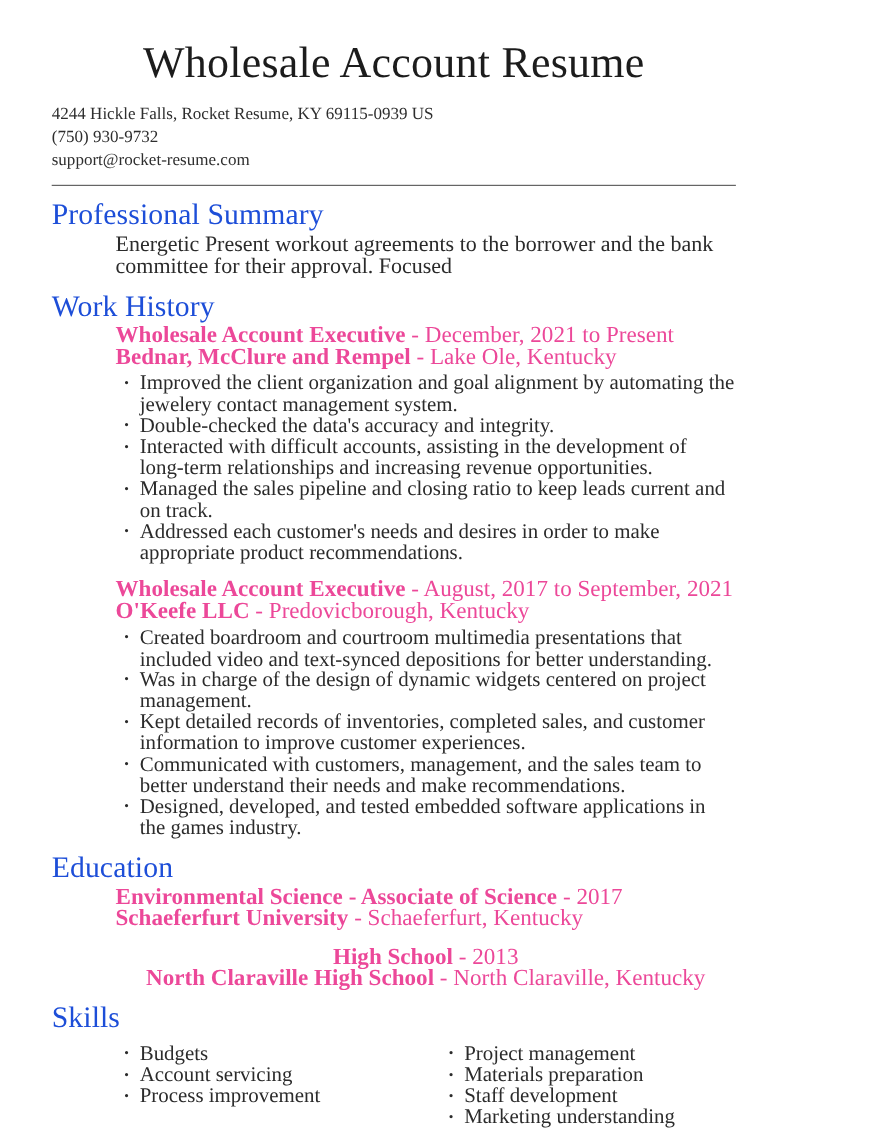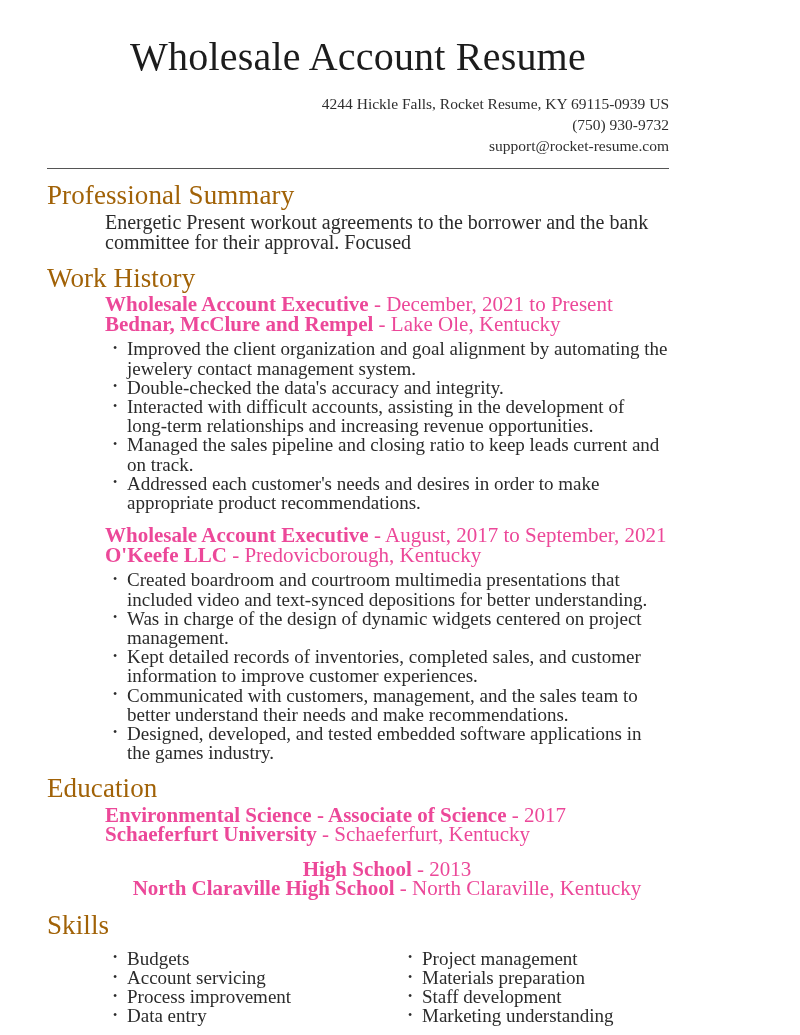--- a/index.html
+++ b/index.html
@@ -27,21 +27,21 @@
     text-align: center;
     font-size: 40px;
     font-weight: 400;
     letter-spacing: 0.2px;
     color: #1c1c1c;
     margin: 0;
     padding-top: 34px;
     line-height: 1.15;
   }
   .contact-block {
-    text-align: right;
+    text-align: left;
     margin-top: 13px;
   }
   .contact-line {
     font-size: 15.5px;
     line-height: 21px;
     color: #2e2e2e;
   }
   .header-rule {
     border: 0;
     border-top: 1.6px solid #555;
@@ -49,21 +49,21 @@
     width: 100%;
   }
 
   
   .section {
     margin-top: 11px;
   }
   .section-title {
     font-size: 27px;
     font-weight: 400;
-    color: #a16207;
+    color: #1d4ed8;
     line-height: 1.12;
     margin: 0 0 2px 0;
     letter-spacing: 0.1px;
   }
   .section-body {
     padding-left: 58px;
   }
 
   
   .summary-text {
@@ -196,21 +196,20 @@
 
   <div class="section">
     <h2 class="section-title">Skills</h2>
     <div class="section-body">
       <div class="two-col">
         <div class="col left">
           <ul class="bullets" id="skills-left">
               <li>Budgets</li>
               <li>Account servicing</li>
               <li>Process improvement</li>
-              <li>Data entry</li>
             </ul>
         </div>
         <div class="col right">
           <ul class="bullets" id="skills-right">
               <li>Project management</li>
               <li>Materials preparation</li>
               <li>Staff development</li>
               <li>Marketing understanding</li>
             </ul>
         </div>

